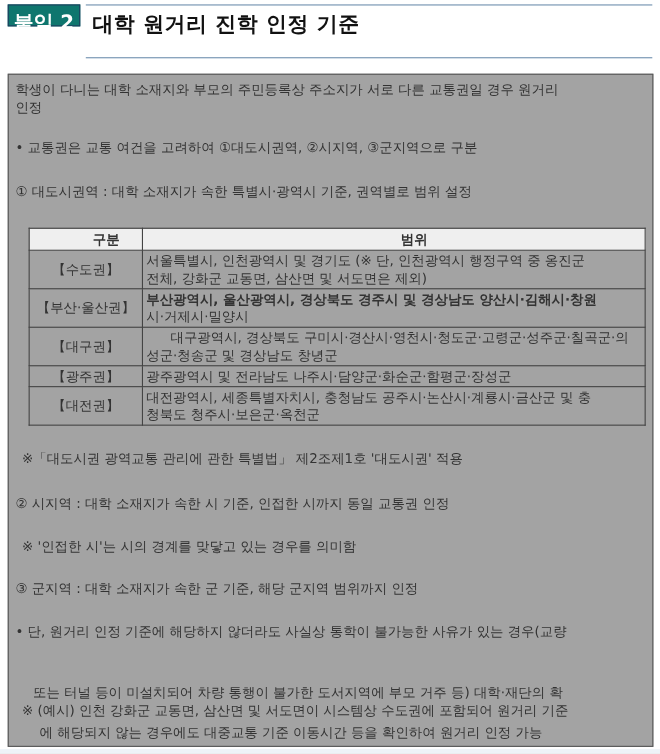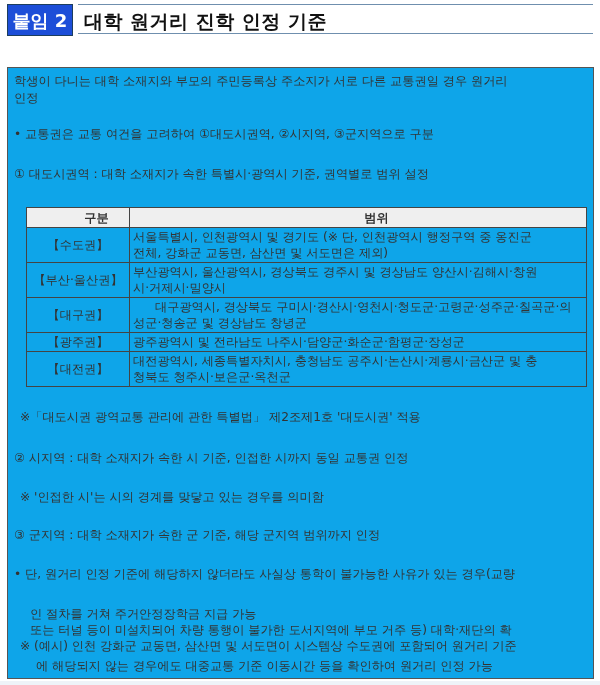--- a/index.html
+++ b/index.html
@@ -1,27 +1,27 @@
 <!DOCTYPE html>
 <html><head>
 <meta charset="utf-8">
 <style>
   html, body { margin:0; padding:0; background:#ffffff; }
   body { width:600px; height:685px; position:relative; overflow:hidden;
          font-family:"DejaVu Sans", "Liberation Sans", sans-serif; color:#222; }
   .header { position:absolute; left:7px; top:4px; width:586px; height:33px; }
-  .badge { position:absolute; left:0; top:0; width:66px; height:32px; background:#1d4ed8;
+  .badge { position:absolute; left:0; top:0; width:66px; height:20px; background:#0f766e;
            border:1px solid #1d3e5e; color:#fff; font-weight:bold; font-size:18px;
            line-height:32px; text-align:center; letter-spacing:0px; box-sizing:border-box; }
-  .title-wrap { position:absolute; left:71px; top:0; right:0; height:30px;
+  .title-wrap { position:absolute; left:71px; top:0; right:0; height:49px;
                 border-top:1.5px solid #6f8fae; border-bottom:1.5px solid #6f8fae; box-sizing:border-box;text-align:center; }
   .title { position:absolute; left:6px; top:4px; font-size:19px; font-weight:bold; color:#111; letter-spacing:0.5px; }
 
   .box { position:absolute; left:7px; top:67px; width:587px; height:612px; border:1px solid #555;
-         box-sizing:border-box; background:#0ea5e9; }
+         box-sizing:border-box; background:#a3a3a3; }
   .p { position:absolute; font-size:12.2px; color:#333; line-height:19px; white-space:nowrap; }
 
   table.range { position:absolute; left:18px; top:139px; width:561px; border-collapse:collapse;
                 font-size:12.2px; color:#333; }
   table.range th, table.range td { border:1px solid #444; padding:1px 3px; line-height:16px; }
   table.range th { background:#efefef; font-weight:bold; text-align:center; height:17px;padding-left:40px; }
   table.range td.k { text-align:center; width:96px;margin-top:28px; }
   table.range td.v { text-align:left; }
   .bottom-strip { position:absolute; left:0; top:681px; width:600px; height:4px; background:#eef3f8; }
 </style>
@@ -54,21 +54,21 @@
       <tr>
         <td class="k">【수도권】</td>
         <td class="v">
           <div style="white-space:nowrap;">서울특별시, 인천광역시 및 경기도 (※ 단, 인천광역시 행정구역 중 옹진군</div>
           <div style="white-space:nowrap;">전체, 강화군 교동면, 삼산면 및 서도면은 제외)</div>
         </td>
       </tr>
       <tr>
         <td class="k">【부산·울산권】</td>
         <td class="v">
-          <div style="white-space:nowrap;">부산광역시, 울산광역시, 경상북도 경주시 및 경상남도 양산시·김해시·창원</div>
+          <div style="white-space:nowrap;font-weight:bold;">부산광역시, 울산광역시, 경상북도 경주시 및 경상남도 양산시·김해시·창원</div>
           <div style="white-space:nowrap;">시·거제시·밀양시</div>
         </td>
       </tr>
       <tr>
         <td class="k">【대구권】</td>
         <td class="v">
           <div style="white-space:nowrap;margin-left:22px;">대구광역시, 경상북도 구미시·경산시·영천시·청도군·고령군·성주군·칠곡군·의</div>
           <div style="white-space:nowrap;">성군·청송군 및 경상남도 창녕군</div>
         </td>
       </tr>
@@ -91,19 +91,18 @@
   <div class="p" style="left:12px; top:340px;">※「대도시권 광역교통 관리에 관한 특별법」 제2조제1호 '대도시권' 적용</div>
 
   <div class="p" style="left:6px; top:381px;">② 시지역 : 대학 소재지가 속한 시 기준, 인접한 시까지 동일 교통권 인정</div>
 
   <div class="p" style="left:12px; top:420px;">※ '인접한 시'는 시의 경계를 맞닿고 있는 경우를 의미함</div>
 
   <div class="p" style="left:6px; top:458px;">③ 군지역 : 대학 소재지가 속한 군 기준, 해당 군지역 범위까지 인정</div>
 
   <div class="p" style="left:6px; top:497px;">• 단, 원거리 인정 기준에 해당하지 않더라도 사실상 통학이 불가능한 사유가 있는 경우(교량</div>
   <div class="p" style="left:22px; top:517px;margin-top:36px;">또는 터널 등이 미설치되어 차량 통행이 불가한 도서지역에 부모 거주 등) 대학·재단의 확</div>
-  <div class="p" style="left:22px; top:537px;">인 절차를 거쳐 주거안정장학금 지급 가능</div>
 
   <div class="p" style="left:12px; top:569px;">※ (예시) 인천 강화군 교동면, 삼산면 및 서도면이 시스템상 수도권에 포함되어 원거리 기준</div>
   <div class="p" style="left:28px; top:589px;text-align:center;">에 해당되지 않는 경우에도 대중교통 기준 이동시간 등을 확인하여 원거리 인정 가능</div>
 </div>
 
 <div class="bottom-strip"></div>
 
 </body></html>

